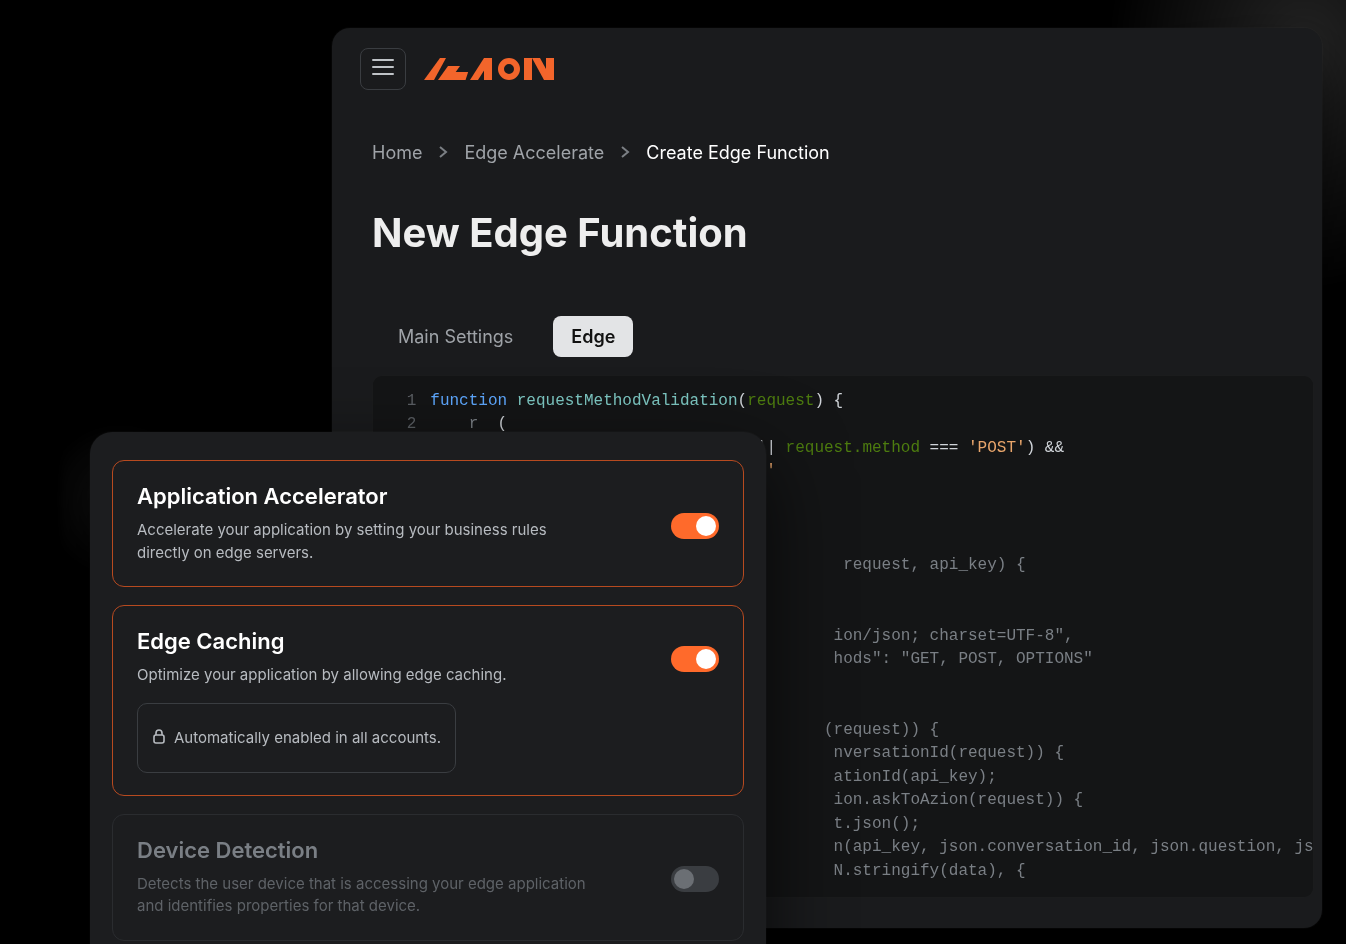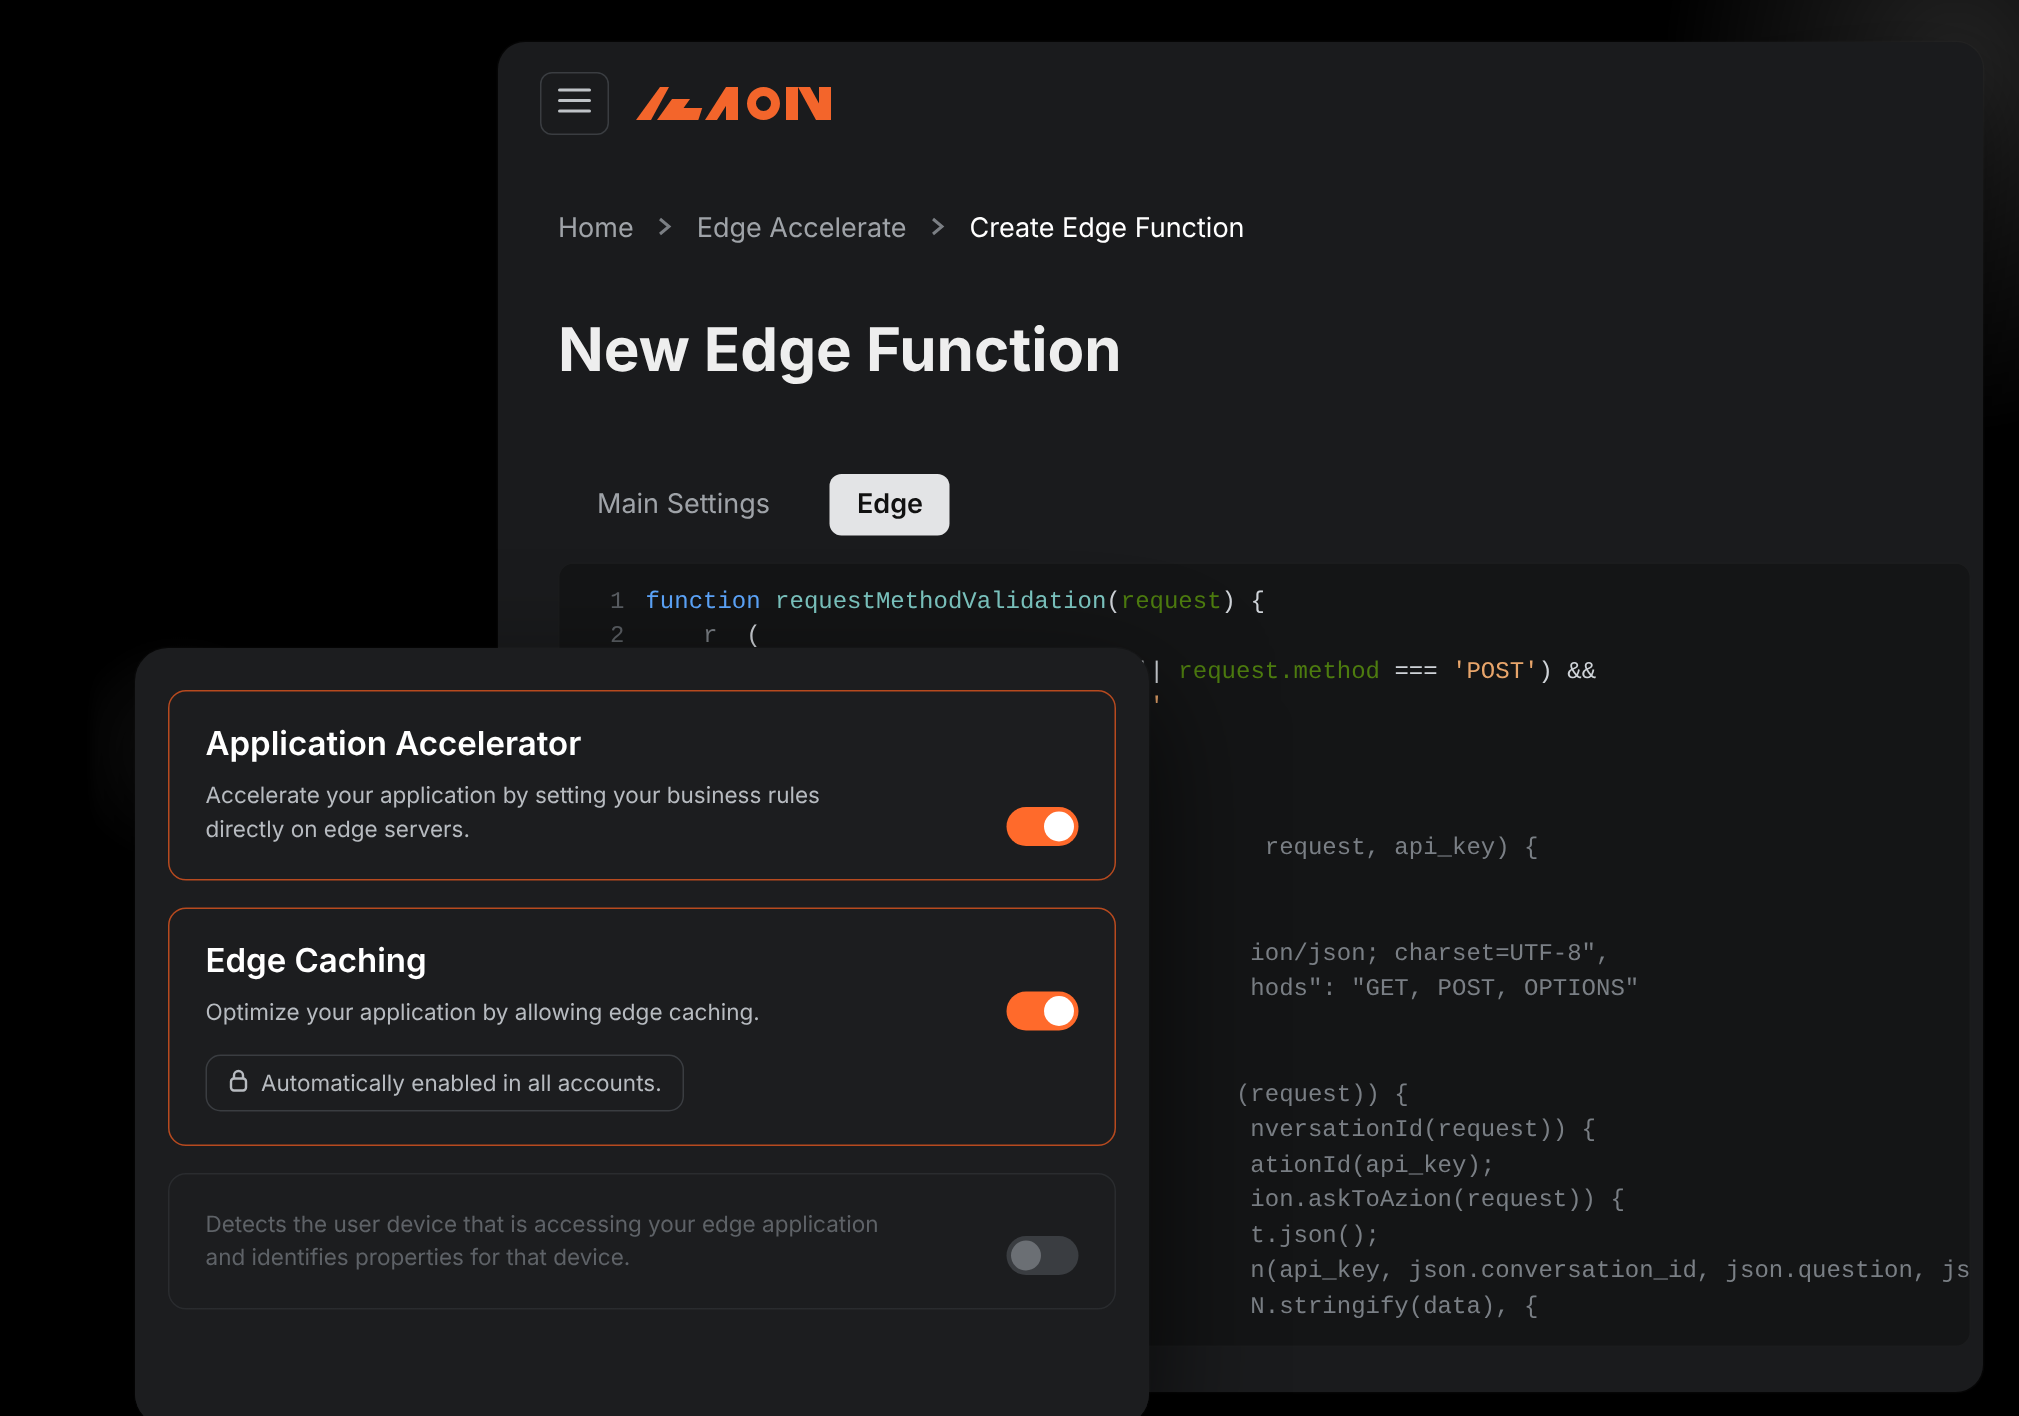--- a/index.html
+++ b/index.html
@@ -58,35 +58,35 @@
   .tok-str{color:var(--code-string)}
   .tok-op{color:#cfd3d8}
   .tok-dim{color:#7a7f85}
   .tok-id{color:#4d7c0f}
   .code-line{height:23.5px}
 
   
   .float-card{position:absolute;left:90px;top:432px;width:632px;background:#1c1d1f;border-radius:22px;padding:28px 22px 60px 22px;box-shadow:0 30px 80px rgba(0,0,0,0.7), 0 0 0 1px rgba(255,255,255,0.02)}
   .opt{border:1px solid var(--border-accent);border-radius:12px;padding:22px 24px;margin-bottom:18px;position:relative}
   .opt.off{border-color:var(--border-soft)}
-  .opt-row{display:flex;align-items:flex-end;justify-content:space-between;gap:16px}
+  .opt-row{display:flex;align-items:center;justify-content:space-between;gap:16px}
   .opt-title{font-size:22px;font-weight:600;color:#fff;margin:0 0 10px 0}
   .opt.off .opt-title{color:#7a7f85}
   .opt-desc{font-size:15px;color:#b7bbc0;line-height:1.5;max-width:460px}
   .opt.off .opt-desc{color:#5e6267}
 
   .toggle{width:48px;height:26px;border-radius:20px;position:relative;flex:0 0 auto;margin-top:4px;cursor:pointer}
   .toggle .knob{position:absolute;top:3px;width:20px;height:20px;border-radius:50%;background:#fff;transition:left .15s}
   .toggle.on{background:var(--accent-2)}
   .toggle.on .knob{left:25px}
   .toggle.off{background:#3a3d41}
   .toggle.off .knob{left:3px;background:#bfbfbf}
   .toggle.off.dim .knob{background:#6b6f74}
 
-  .chip{display:inline-flex;align-items:center;gap:8px;margin-top:16px;padding:8px 14px;border:1px solid var(--chip-border);border-radius:10px;font-size:15px;color:#b7bbc0}
+  .chip{display:inline-flex;align-items:center;gap:8px;margin-top:16px;padding:24px 14px;border:1px solid var(--chip-border);border-radius:10px;font-size:15px;color:#b7bbc0}
   .chip svg{stroke:#b7bbc0}
 
   
   .fade{position:absolute;left:0;right:0;bottom:0;height:80px;background:linear-gradient(to bottom, rgba(28,29,31,0) 0%, rgba(28,29,31,0.95) 70%);border-radius:0 0 22px 22px;pointer-events:none}
 
   a,button{all:unset}
 </style>
 </head>
 <body>
 
@@ -206,20 +206,21 @@
               <path d="M4 7 V5 a3 3 0 0 1 6 0 V7"></path>
             </svg>
         </span>
         <span>Automatically enabled in all accounts.</span>
       </div>
     </div>
 
     <div class="opt off">
       <div class="opt-row">
         <div>
+          <h3 class="opt-title">Device Detection</h3>
           <div class="opt-desc">Detects the user device that is accessing your edge application and identifies properties for that device.</div>
         </div>
         <div class="toggle off dim">
             <div class="knob"></div>
           </div>
       </div>
     </div>
 
     <div class="fade"></div>
   </div>

